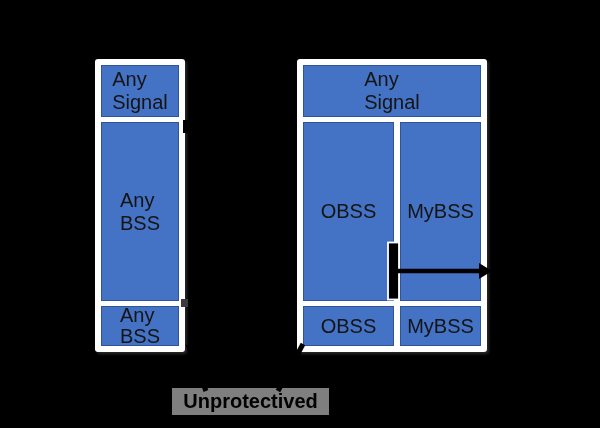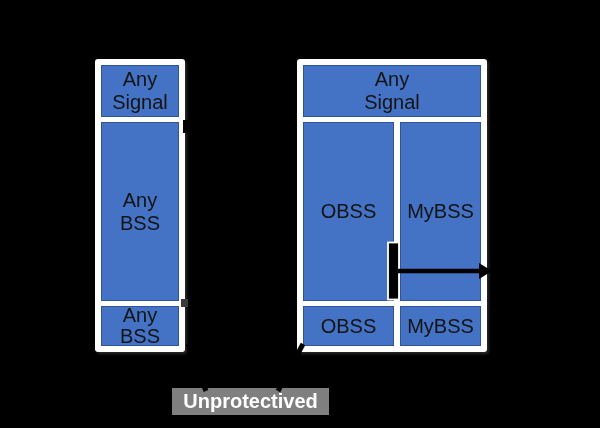--- a/index.html
+++ b/index.html
@@ -38,21 +38,21 @@
     grid-template-columns: 91px 6px 1fr;
     grid-template-rows: 52px 5px 1fr 5px 40px;
   }
   .bluebox {
     background: #4472c4;
     border: 1px solid #2f5597;
     box-sizing: border-box;
     display: flex;
     align-items: center;
     justify-content: center;
-    text-align: center;
+    text-align: left;
     color: #141414;
     font-size: 20px;
     line-height: 1.13;
     white-space: pre-line;
     overflow: visible;
   }
   .seg-top    { height: 52px; flex: none; }
   .seg-mid    { flex: 1; }
   .seg-bottom { height: 40px; flex: none; line-height: 1.05; }
 
@@ -70,21 +70,21 @@
     z-index: 5;
     pointer-events: none;
   }
 
   
   .caption {
     position: absolute;
     left: 172px; top: 388px;
     width: 157px; height: 27px;
     background: #7f7f7f;
-    color: #ffffff;
+    color: #000000;
     font-weight: bold;
     font-size: 20px;
     line-height: 27px;
     text-align: center;
     z-index: 4;
     letter-spacing: 0px;
   }
 </style>
 </head>
 <body>

